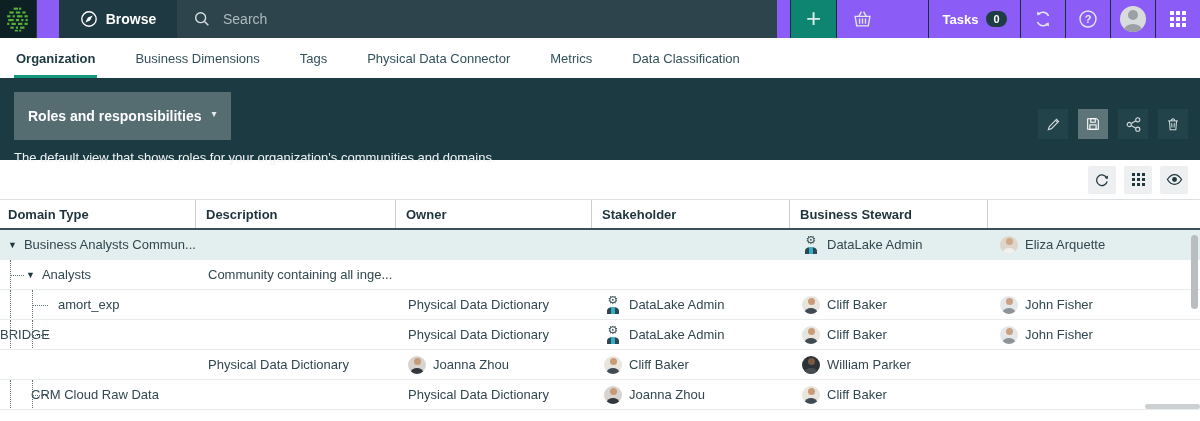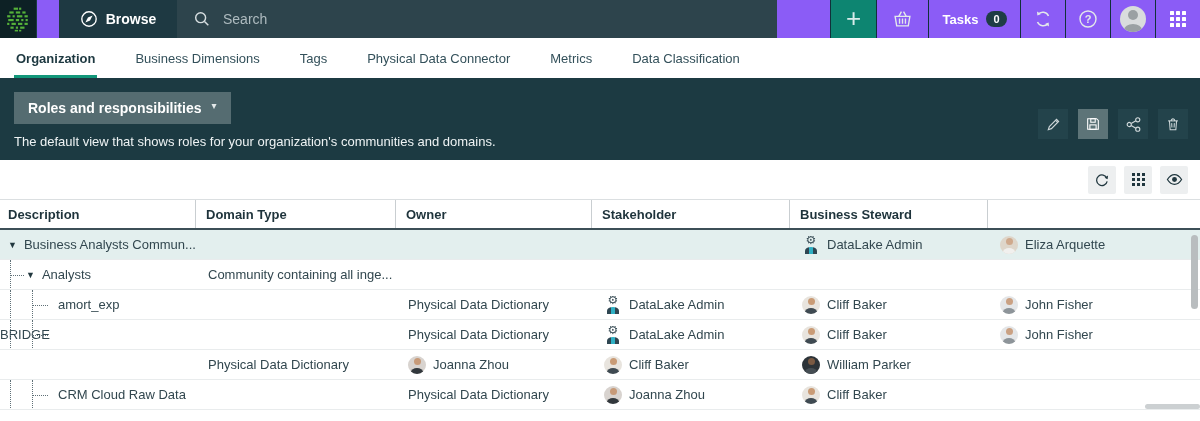--- a/index.html
+++ b/index.html
@@ -14,41 +14,41 @@
     justify-content:center; gap:8px; color:#fff; font-size:14px; font-weight:bold; cursor:pointer; }
   .search-block { width:600px; background:#2d444c; display:flex; align-items:center; gap:12px; padding:0 16px; }
   .search-input { background:transparent; border:none; outline:none; color:#e8eef0; font-size:14px; width:100%;
     font-family:inherit; }
   .search-input::placeholder { color:#aebbbf; }
   .top-right { margin-left:auto; display:flex; align-items:stretch; }
   .top-item { display:flex; align-items:center; justify-content:center; border-left:1px solid #11303a; cursor:pointer; }
   .plus-btn { width:46px; background:#0d8571; }
   .plus-glyph { color:#d7ecea; font-size:26px; font-weight:300; line-height:1; margin-top:-2px; }
   .basket-item { width:52px; }
-  .tasks-item { width:92px; gap:8px; color:#fff; font-size:13px; font-weight:bold; }
+  .tasks-item { width:92px; gap:8px; color:#fff; font-size:13px; font-weight:bold;margin-left:40px; }
   .badge { background:#1e3d45; color:#fff; font-size:11px; font-weight:bold; border-radius:8px; padding:2px 7px; }
   .icon-item { width:45px; }
   .avatar-item { width:45px; }
   .user-avatar { width:26px; height:26px; border-radius:50%; background:#d9dcdd; position:relative; overflow:hidden; }
   .user-avatar::before { content:""; position:absolute; top:4px; left:8px; width:10px; height:10px; border-radius:50%; background:#9aa0a3; }
   .user-avatar::after { content:""; position:absolute; bottom:-4px; left:4px; right:4px; height:12px; border-radius:50% 50% 0 0; background:#9aa0a3; }
   .grid9 { width:4px; height:4px; background:#fff; border-radius:0.5px;
     box-shadow:6px 0 #fff,12px 0 #fff,0 6px #fff,6px 6px #fff,12px 6px #fff,0 12px #fff,6px 12px #fff,12px 12px #fff;
     margin-right:12px; margin-bottom:12px; }
 
   
   .tabs-row { height:40px; background:#fff; display:flex; align-items:stretch; padding-left:14px; gap:36px; }
   .tab { display:flex; align-items:center; font-size:13px; color:#33505a; cursor:pointer; position:relative; padding:0 2px; }
   .tab.active { color:#1d3840; font-weight:bold; }
   .tab.active::after { content:""; position:absolute; left:0; right:0; bottom:0; height:3px; background:#12977a; }
 
   
   .view-bar { height:82px; background:#1c3a42; position:relative; padding:14px 0 0 14px; }
   .view-btn { display:inline-flex; align-items:flex-start; gap:10px; background:#556c71; color:#fff;
-    font-size:14px; font-weight:bold; border:none; padding:8px 14px; cursor:pointer; font-family:inherit; }
+    font-size:14px; font-weight:bold; border:none; padding:16px 14px; cursor:pointer; font-family:inherit; }
   .view-caret { font-size:10px; color:#e4e9ea; }
   .view-desc { color:#eef3f4; font-size:13px; margin-top:10px; }
   .view-actions { position:absolute; right:12px; top:31px; display:flex; gap:10px; }
   .va-btn { width:30px; height:30px; background:#23434b; display:flex; align-items:center; justify-content:center; cursor:pointer; }
   .va-btn.active { background:#5d7478; }
 
   
   .table-toolbar { height:40px; background:#fff; display:flex; align-items:center; justify-content:flex-end;
     gap:8px; padding-right:12px; border-bottom:1px solid #dbdfe1; }
   .tb-btn { width:28px; height:28px; background:#edeff0; border-radius:2px; display:flex; align-items:center;
@@ -285,24 +285,24 @@
         <path d="M1.5 9 C4 5 7 3.8 9 3.8 C11 3.8 14 5 16.5 9 C14 13 11 14.2 9 14.2 C7 14.2 4 13 1.5 9 Z" fill="none" stroke="#20373f" stroke-width="1.3"></path>
         <circle cx="9" cy="9" r="2.6" fill="#20373f"></circle>
       </svg>
     </span>
   </div>
 </div>
 
 <div class="grid-table">
   <div class="thead">
     <div class="th">
+        <span>Domain Type</span>
+      </div>
+    <div class="th">
         <span>Description</span>
-      </div>
-    <div class="th">
-        <span>Domain Type</span>
       </div>
     <div class="th">
         <span>Owner</span>
       </div>
     <div class="th">
         <span>Stakeholder</span>
       </div>
     <div class="th">
         <span>Business Steward</span>
       </div>
@@ -418,21 +418,21 @@
         <span class="avatar av-william"></span>
         <span>William Parker</span>
       </div>
     </div>
 
     <div class="trow">
       <div class="tcell name-cell">
         <span class="tree-guide" style="left:10px;"></span>
         <span class="tree-guide" style="left:32px;"></span>
         <span class="tree-branch" style="left:33px; width:15px;"></span>
-        <span class="nm" style="margin-left:58px;">CRM Cloud Raw Data</span>
+        <span class="nm" style="margin-left:31px;">CRM Cloud Raw Data</span>
       </div>
       <div class="tcell"></div>
       <div class="tcell">
           <span>Physical Data Dictionary</span>
         </div>
       <div class="tcell">
         <span class="avatar av-joanna"></span>
         <span>Joanna Zhou</span>
       </div>
       <div class="tcell">

